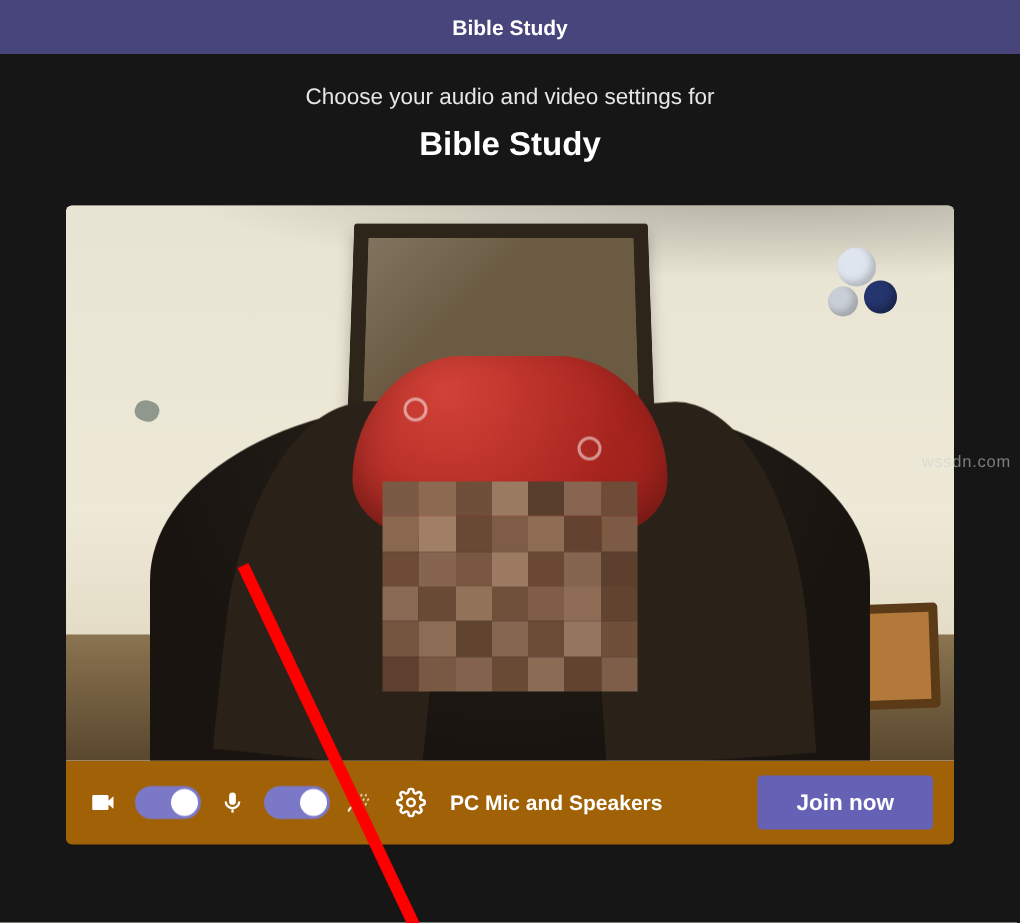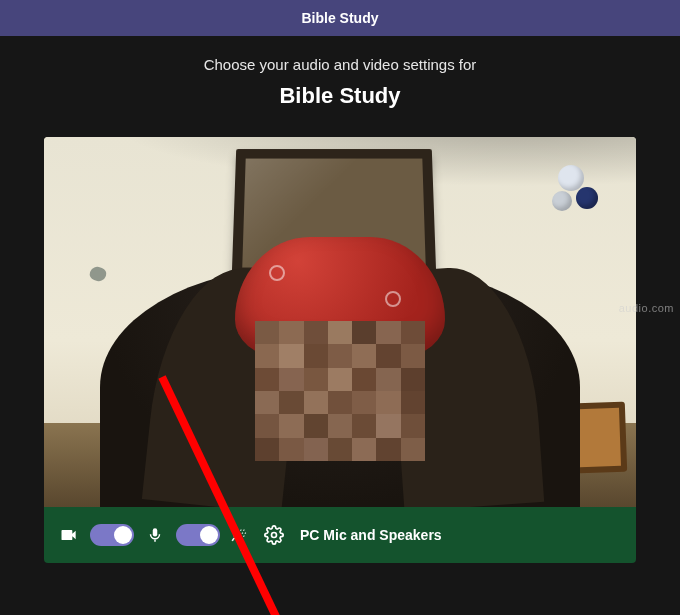--- a/index.html
+++ b/index.html
@@ -89,21 +89,21 @@
     width:170px; height:140px;
     background:
       repeating-linear-gradient(0deg, rgba(0,0,0,0) 0 12px, rgba(0,0,0,0) 12px),
       repeating-linear-gradient(90deg, rgba(0,0,0,0) 0 12px, rgba(0,0,0,0) 12px);
   }
   
   .mosaic { position:absolute; inset:0; display:grid; grid-template-columns: repeat(7,1fr); grid-template-rows: repeat(6,1fr);}
   .mosaic div{ }
   
   .toolbar {
-    background:#14532d;
+    background:#a16207;
     height:56px;
     border-radius: 0 0 4px 4px;
     display:flex;
     align-items:center;
     padding: 0 14px;
     gap: 10px;
   }
   .icon-btn { width:22px; height:22px; display:flex; align-items:center; justify-content:center; color:#fff; }
   .toggle {
     width:44px; height:22px; border-radius:11px; background:#7b78c7; position:relative; cursor:pointer;
@@ -237,27 +237,28 @@
 
       <div class="gear">
         <svg viewBox="0 0 24 24" width="20" height="20" fill="none" stroke="#fff" stroke-width="2">
           <circle cx="12" cy="12" r="3"></circle>
           <path d="M19.4 15a1.7 1.7 0 0 0 .34 1.87l.06.06a2 2 0 1 1-2.83 2.83l-.06-.06a1.7 1.7 0 0 0-1.87-.34 1.7 1.7 0 0 0-1 1.56V21a2 2 0 1 1-4 0v-.09a1.7 1.7 0 0 0-1-1.56 1.7 1.7 0 0 0-1.87.34l-.06.06a2 2 0 1 1-2.83-2.83l.06-.06A1.7 1.7 0 0 0 4.6 15a1.7 1.7 0 0 0-1.56-1H3a2 2 0 1 1 0-4h.09A1.7 1.7 0 0 0 4.6 9a1.7 1.7 0 0 0-.34-1.87l-.06-.06A2 2 0 1 1 7 4.24l.06.06A1.7 1.7 0 0 0 9 4.6a1.7 1.7 0 0 0 1-1.56V3a2 2 0 1 1 4 0v.09c0 .67.4 1.27 1 1.51a1.7 1.7 0 0 0 1.87-.34l.06-.06a2 2 0 1 1 2.83 2.83l-.06.06c-.47.47-.6 1.18-.34 1.87.24.6.84 1 1.51 1H21a2 2 0 1 1 0 4h-.09c-.67 0-1.27.4-1.51 1z"></path>
         </svg>
       </div>
       <span class="device-label">PC Mic and Speakers</span>
 
       <div class="spacer"></div>
+      <button class="join-btn">Join now</button>
     </div>
 
     <svg class="arrow-anno" width="190" height="330">
       <defs>
         <marker id="ah" markerWidth="14" markerHeight="14" refX="4" refY="6" orient="auto">
           <path d="M0,0 L12,6 L0,12 L3,6 z" fill="#ff0000"></path>
         </marker>
       </defs>
       <line x1="10" y1="10" x2="148" y2="300" stroke="#ff0000" stroke-width="8" marker-end="url(#ah)"></line>
     </svg>
 
   </div>
 </div>
 
-<div class="watermark">audio.com</div>
+<div class="watermark">wssdn.com</div>
 
 </body></html>

